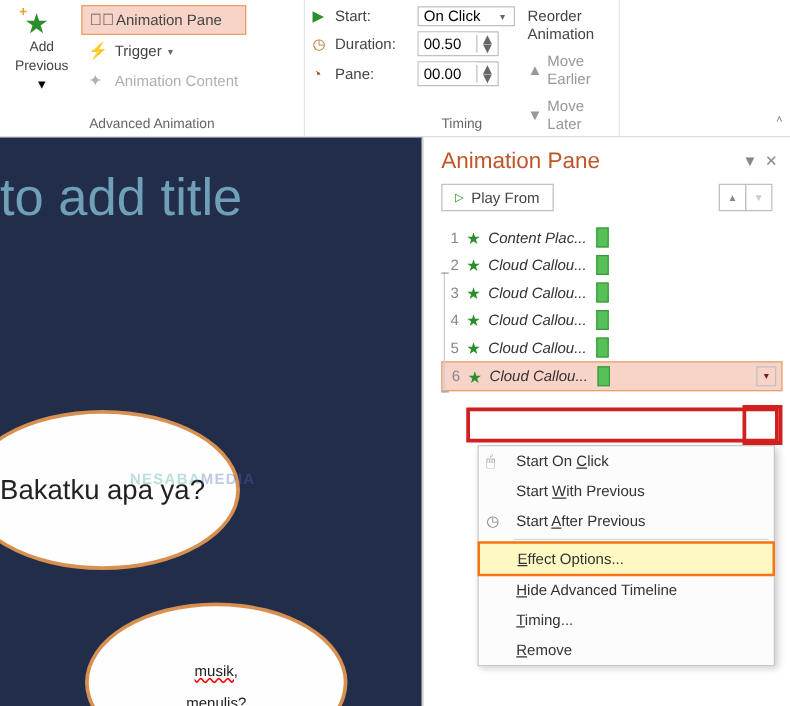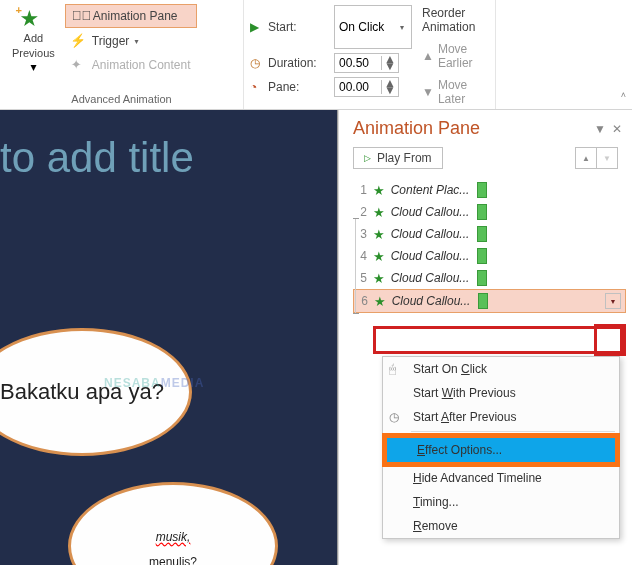--- a/index.html
+++ b/index.html
@@ -18,21 +18,21 @@
 .small-buttons { display: flex; flex-direction: column; gap: 2px; }
 .small-btn { display: flex; align-items: center; gap: 5px; padding: 3px 6px; cursor: pointer; font-size: 12px; color: #444; }
 .small-btn.active { background: #f8d4c8; border: 1px solid #e8a068; }
 .small-btn.disabled { color: #b0b0b0; cursor: default; }
 .sb-icon { width: 16px; height: 16px; font-size: 13px; }
 
 .timing-rows { display: flex; flex-direction: column; gap: 2px; }
 .timing-row { display: flex; align-items: center; gap: 4px; padding: 1px 0; }
 .timing-row .lbl { color: #444; min-width: 62px; }
 .timing-row .icon { width: 14px; font-size: 12px; }
-.timing-input { border: 1px solid #c0c0c0; padding: 14px 4px; width: 62px; font-size: 12px; }
+.timing-input { border: 1px solid #c0c0c0; padding: 0 4px; width: 62px; font-size: 12px; }
 .spinbox { display: inline-flex; align-items: center; border: 1px solid #c0c0c0; }
 .spinbox input { border: none; padding: 2px 4px; width: 46px; font-size: 12px; }
 .spinbox .spins { display: flex; flex-direction: column; font-size: 6px; line-height: 7px; color: #666; padding: 0 2px; border-left: 1px solid #c0c0c0; }
 .dropdown-caret { font-size: 8px; color: #666; padding: 0 3px; }
 
 .reorder-col { display: flex; flex-direction: column; gap: 4px; padding-left: 4px; }
 .reorder-label { color: #444; padding: 2px 0; }
 .reorder-btn { color: #989898; font-size: 12px; display: flex; align-items: center; gap: 4px; padding: 2px 0; }
 .collapse-caret { position: absolute; right: 6px; top: 90px; font-size: 9px; color: #888; }
 
@@ -68,21 +68,21 @@
 .red-box { position: absolute; border: 3px solid #d02020; pointer-events: none; }
 .red-box-item { left: 373px; top: 326px; width: 250px; height: 28px; }
 .red-box-caret { left: 594px; top: 324px; width: 32px; height: 32px; }
 .timeline-tick { position: absolute; left: 355px; top: 218px; width: 1px; height: 96px; border-left: 1px solid #ccc; }
 .timeline-tick::before, .timeline-tick::after { content: ""; position: absolute; left: -3px; width: 6px; height: 1px; background: #999; }
 .timeline-tick::before { top: 0; } .timeline-tick::after { bottom: 0; }
 
 
 .context-menu { position: absolute; left: 382px; top: 356px; width: 238px; background: #fcfcfc; border: 1px solid #c8c8c8; box-shadow: 2px 2px 6px rgba(0,0,0,0.2); }
 .menu-item { display: flex; align-items: center; padding: 5px 8px 5px 30px; font-size: 12px; color: #333; position: relative; cursor: pointer; }
-.menu-item.sel { background: #0ea5e9; border: 5px solid #f97316; margin: -1px; }
+.menu-item.sel { background: #fef9c3; border: 2px solid #f97316; margin: -1px; }
 .menu-item .mi-icon { position: absolute; left: 6px; width: 16px; font-size: 12px; color: #888; }
 .menu-sep { height: 1px; background: #dcdcdc; margin: 2px 4px 2px 28px; }
 .menu-item u { text-decoration: underline; }
 </style>
 </head>
 <body>
 
 <div class="ribbon">
   <div class="ribbon-group" style="flex-direction:row; align-items:flex-start; gap:4px; position:relative; width:244px;">
     <div class="big-button">
@@ -150,32 +150,33 @@
         <span class="reorder-btn">
             <span>▲</span>
             <span>Move Earlier</span>
           </span>
         <span class="reorder-btn">
             <span>▼</span>
             <span>Move Later</span>
           </span>
       </div>
     </div>
+    <span class="ribbon-group-label" style="position:absolute; bottom:2px; left:0; right:0; text-align:center;">Timing</span>
   </div>
   <span class="collapse-caret">˄</span>
 </div>
 
 <div class="main">
   <div class="slide-area">
     <div class="slide-title">to add title</div>
     <div class="cloud cloud1">
         <span class="txt">Bakatku apa ya?</span>
       </div>
     <div class="cloud cloud2">
-        <span class="txt"><span style="text-decoration: underline wavy red; font-style: italic;">musik,</span><br><span style="text-decoration: underline wavy red;">menulis?</span></span>
+        <span class="txt"><span style="text-decoration: underline wavy red;">musik,</span><br><span style="text-decoration: underline wavy red;">menulis?</span></span>
       </div>
 
     <div class="watermark"><span>NESABA</span><span class="m2">MEDIA</span></div>
   </div>
 
   <div class="anim-pane">
     <div class="ap-header">
       <span class="ap-title">Animation Pane</span>
       <span class="ap-header-icons">
         <span>▼</span>

